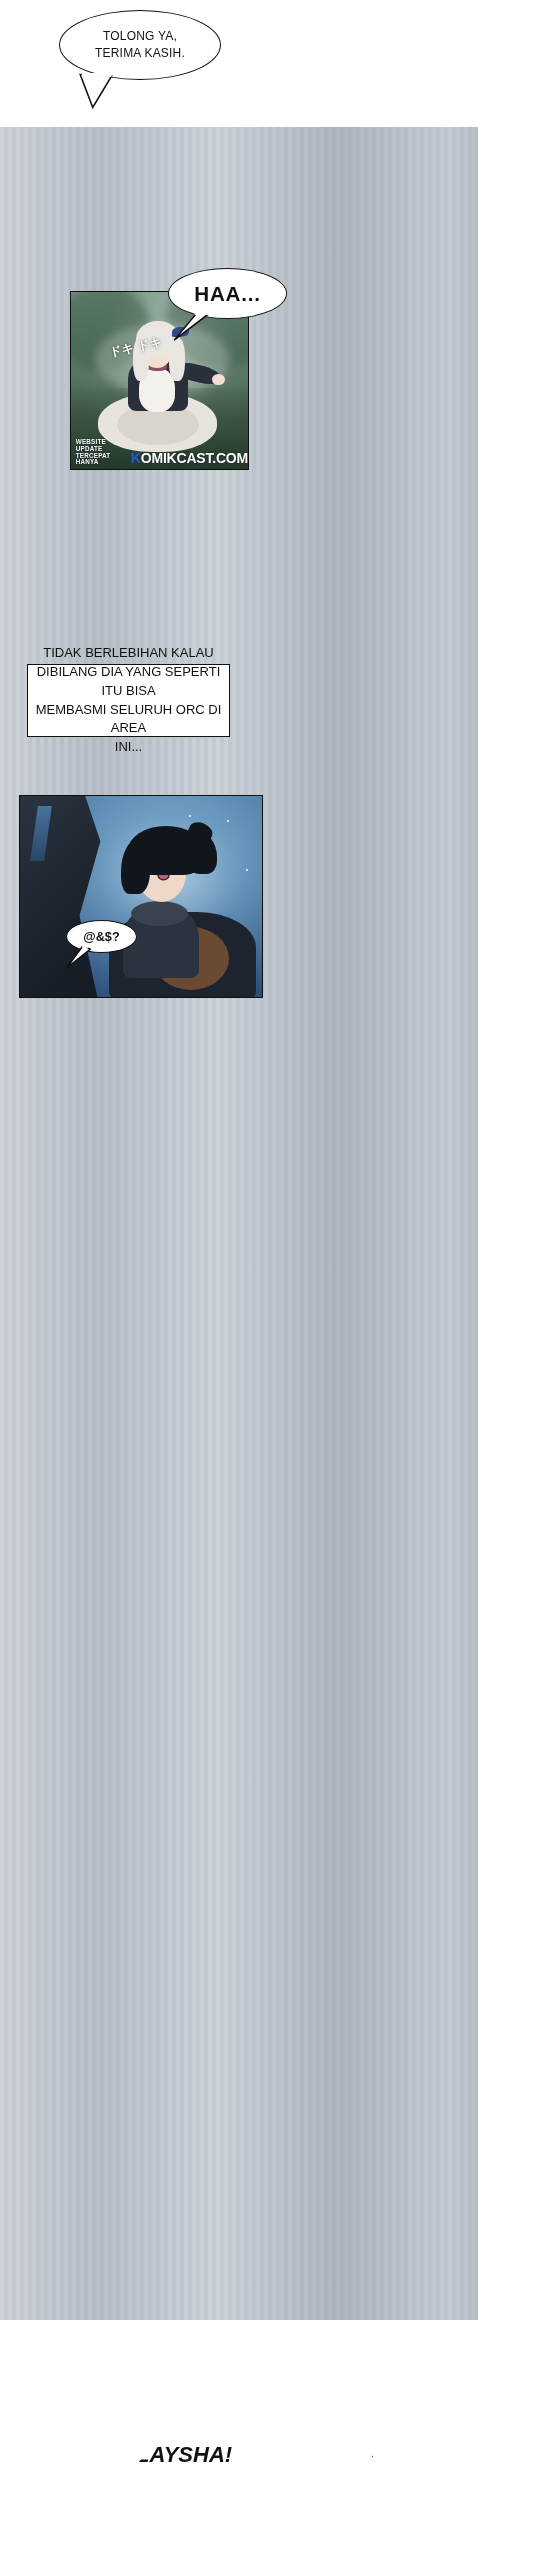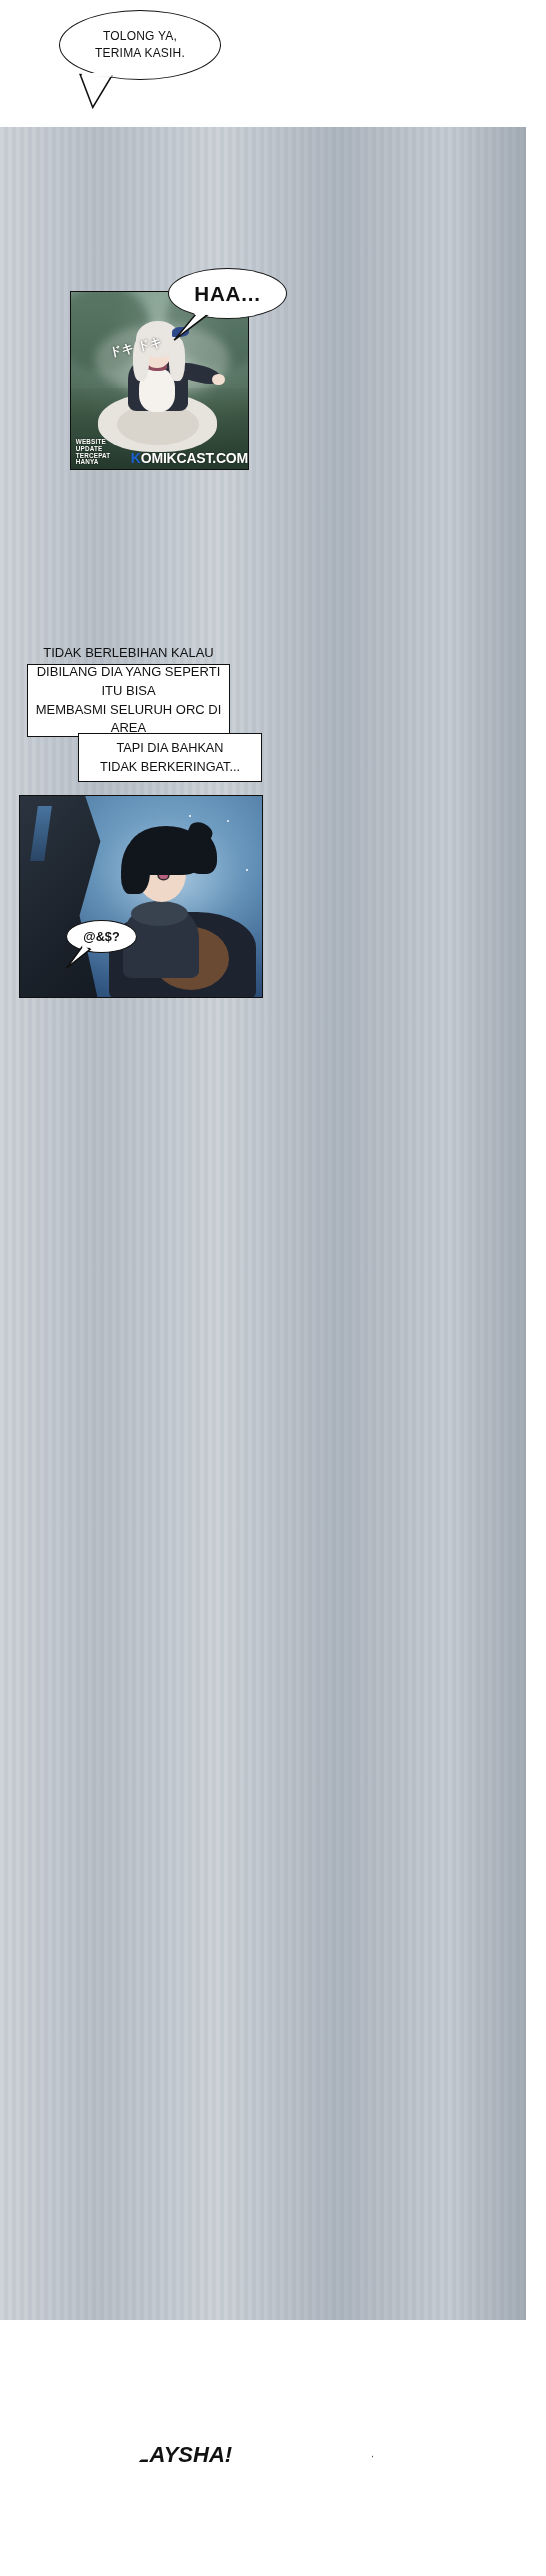--- a/index.html
+++ b/index.html
@@ -5,21 +5,21 @@
   html, body {
     margin: 0;
     padding: 0;
     background: #ffffff;
   }
   body {
     font-family: "Liberation Sans", sans-serif;
   }
   .page {
     position: relative;
-    width: 526px;
+    width: 478px;
     height: 2576px;
     overflow: hidden;
     background: #1d4ed8;
   }
 
   
   .bg-top {
     position: absolute;
     left: 0; top: 0;
     width: 546px; height: 127px;
@@ -340,24 +340,20 @@
   </svg>
 
 
   <div class="box" style="left:27px; top:664px; width:203px; height:73px; font-size:13px;">
     <span>TIDAK BERLEBIHAN KALAU
 DIBILANG DIA YANG SEPERTI ITU BISA
 MEMBASMI SELURUH ORC DI AREA
 INI...</span>
   </div>
 
-  <div class="box" style="left:78px; top:733px; width:184px; height:49px; font-size:12.7px;">
-    <span>TAPI DIA BAHKAN
-TIDAK BERKERINGAT...</span>
-  </div>
 
   <div class="panel panel-night" style="left:19px; top:795px; width:244px; height:203px;">
 
     <div class="star" style="left:207px; top:24px; width:2.4px; height:2.4px;"></div>
     <div class="star" style="left:226px; top:73px; width:1.6px; height:1.6px;"></div>
     <div class="star" style="left:198px; top:133px; width:2.4px; height:2.4px;"></div>
     <div class="star" style="left:231px; top:163px; width:1.6px; height:1.6px;"></div>
     <div class="star" style="left:169px; top:19px; width:1.6px; height:1.6px;"></div>
 
     <div class="rock-left"></div>

